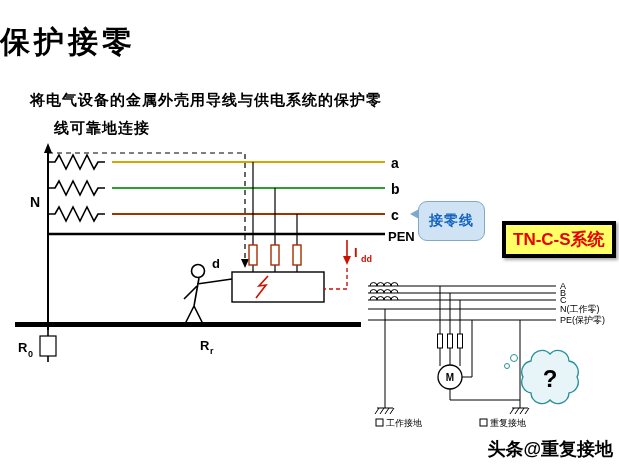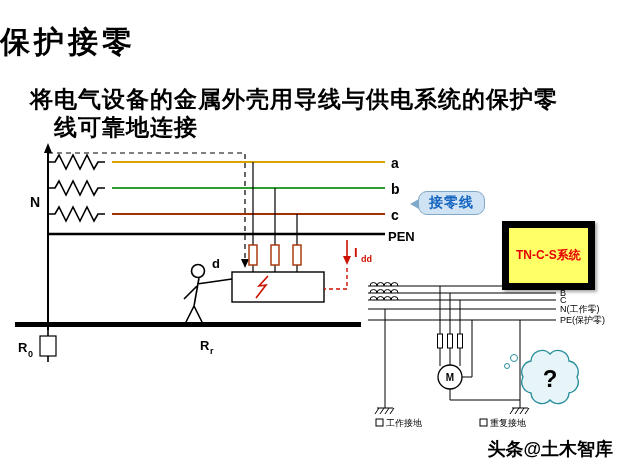--- a/index.html
+++ b/index.html
@@ -1,32 +1,32 @@
 <!DOCTYPE html>
 <html style="--phase-a: #d9a400; --phase-b: #2e9e2e; --phase-c: #a33000; --fault-red: #cc1100; --callout-text: #1565c0; --callout-bg: #cfe3f4; --callout-border: #7fa8c9; --badge-text: #e60000; --badge-bg: #ffff66; --cloud-stroke: #2a8f9d; --cloud-fill: #e8f5f8;"><head>
 <meta charset="utf-8">
 <style>
   html,body{margin:0;padding:0;background:#fff}
   .slide{position:relative;width:619px;height:467px;background:#ffffff;overflow:hidden;
          font-family:"Liberation Sans",sans-serif;color:#000}
   .title{position:absolute;top:22px;left:0;width:560px;
          font-family:"Liberation Serif",serif;font-size:30px;font-weight:bold;letter-spacing:4px}
   .body-text{position:absolute;top:86px;left:30px;font-family:"Liberation Serif",serif;
-         font-size:23px;font-weight:bold;line-height:28px;letter-spacing:1px}
+         font-size:15px;font-weight:bold;line-height:28px;letter-spacing:1px}
   .body-text .indent{padding-left:24px}
   svg.diagram{position:absolute;left:0;top:0;width:619px;height:467px}
   svg text{font-family:"Liberation Sans",sans-serif;fill:#000}
-  .callout{position:absolute;left:418px;top:191px;background:var(--callout-bg);
+  .callout{position:absolute;left:418px;top:201px;background:var(--callout-bg);
          border:1px solid var(--callout-border);border-radius:9px;color:var(--callout-text);
-         font-size:14px;font-weight:bold;padding:2px 10px;letter-spacing:1px}
+         font-size:14px;font-weight:bold;padding:10px 10px;letter-spacing:1px}
   .callout::before{content:"";position:absolute;left:-9px;top:7px;width:0;height:0;
          border:5px solid transparent;border-left:0;border-right:9px solid var(--callout-border)}
   .badge{position:absolute;left:502px;top:221px;background:var(--badge-bg);
-         border:7px solid #000000;box-shadow:2px 2px 3px rgba(0,0,0,.35);
-         color:var(--badge-text);font-size:12px;font-weight:bold;padding:19px 7px;white-space:nowrap}
+         border:4px solid #000000;box-shadow:2px 2px 3px rgba(0,0,0,.35);
+         color:var(--badge-text);font-size:17px;font-weight:bold;padding:3px 7px;white-space:nowrap}
   .caption{position:absolute;left:103px;top:385px;font-family:"Liberation Serif",serif;
          font-size:16px;letter-spacing:1px}
   .watermark{position:absolute;top:437px;right:6px;font-size:18px;font-weight:bold}
 </style>
 </head>
 <body>
 
 <div class="slide">
 
   <svg class="diagram" viewBox="0 0 619 467" xmlns="http://www.w3.org/2000/svg">
@@ -138,14 +138,14 @@
     <div class="indent">线可靠地连接</div>
   </div>
 
   <div class="callout">
     <span>接零线</span>
   </div>
 
   <div class="badge">TN-C-S系统</div>
 
 
-  <div class="watermark">头条@土木智库</div>
+  <div class="watermark">头条@重复接地</div>
 </div>
 
 </body></html>

